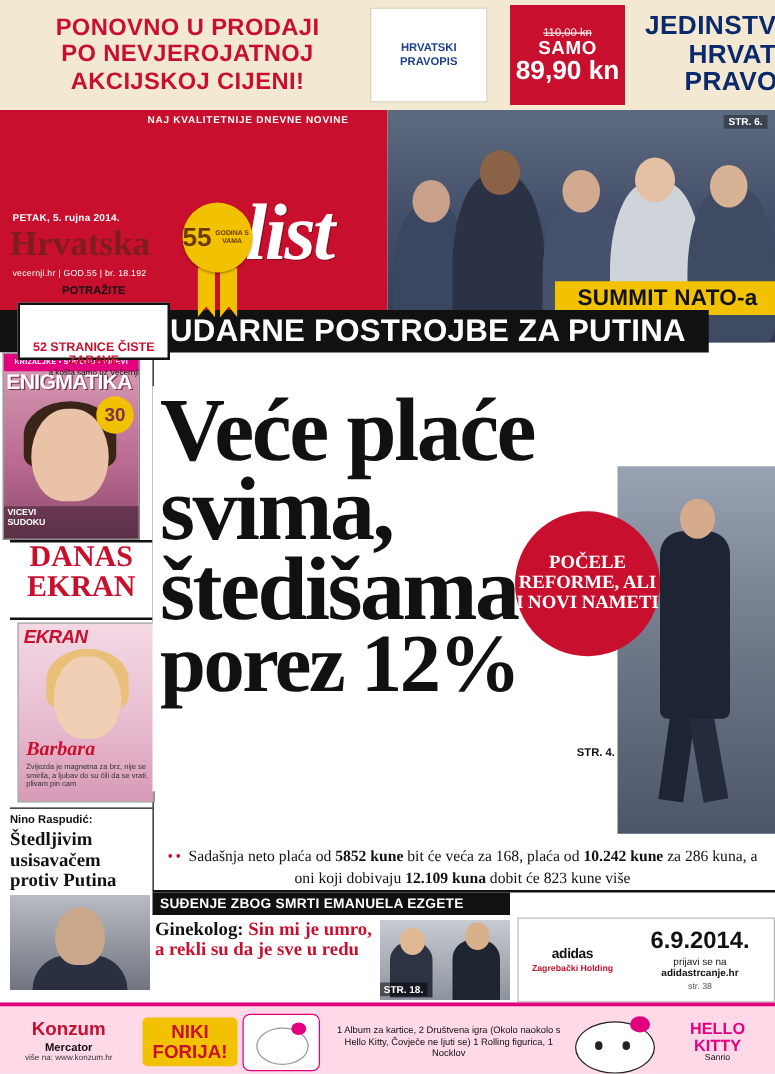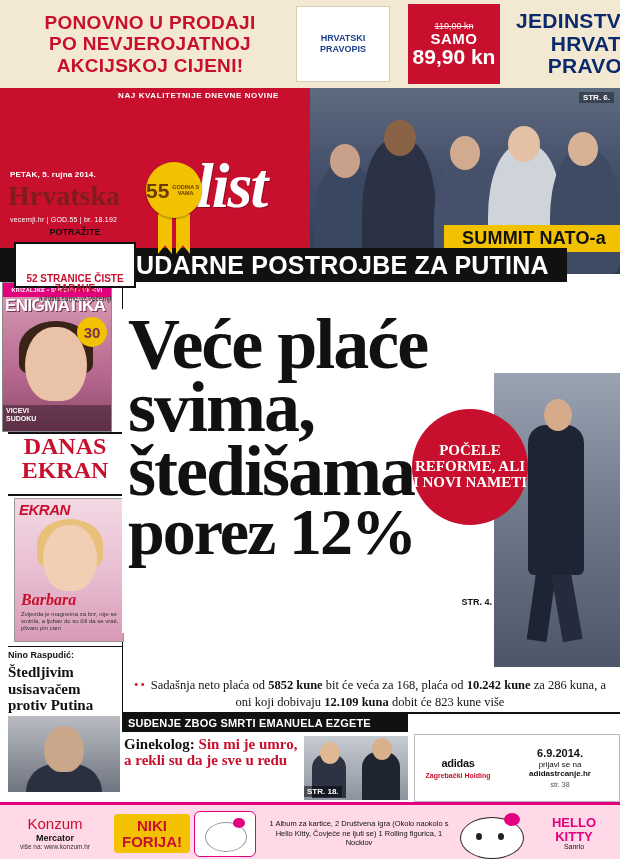--- a/index.html
+++ b/index.html
@@ -297,34 +297,34 @@
   }
   .promo-left{
     flex:0 0 86px;height:100%;display:flex;flex-direction:column;align-items:center;
     justify-content:center;gap:3px;
   }
   .adidas{font-size:11px;font-weight:bold;color:#111;letter-spacing:-.3px;}
   .zagreb-logo{font-size:7px;font-weight:bold;color:#c8102e;text-align:center;line-height:1.1;}
   .promo-right{
     flex:1;text-align:center;color:#111;line-height:1.2;
   }
-  .promo-date{font-size:11px;font-weight:bold;}
+  .promo-date{font-size:19px;font-weight:bold;}
   .promo-sub{font-size:8px;}
   .promo-url{font-size:8px;font-weight:bold;}
   .promo-str{font-size:7px;color:#555;margin-top:2px;}
 
   
   .footer-ad{
     position:absolute;left:0;top:802px;width:620px;height:57px;
     background:#ffd9e8;border-top:3px solid #e3007e;display:flex;align-items:center;
   }
   .konzum{
     flex:0 0 110px;text-align:center;line-height:1.12;
   }
-  .konzum .k1{font-size:15px;font-weight:normal;color:#c8102e;}
+  .konzum .k1{font-size:15px;font-weight:bold;color:#c8102e;}
   .konzum .k2{font-size:9px;font-weight:bold;color:#111;}
   .konzum .k3{font-size:6.5px;color:#333;}
   .niki{
     flex:0 0 76px;background:#f2c200;color:#c8102e;font-size:15px;font-weight:bold;
     text-align:center;line-height:1.05;padding:4px 0;border-radius:4px;margin:0 4px;
   }
   .kitty-box{
     flex:0 0 60px;height:44px;background:#fff;border:1px solid #e3007e;border-radius:6px;
     margin-right:6px;position:relative;
   }

